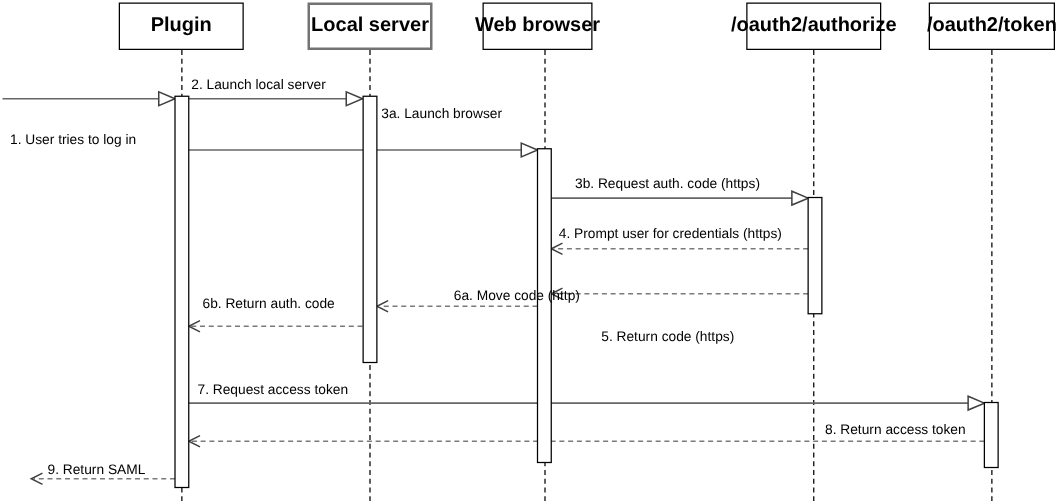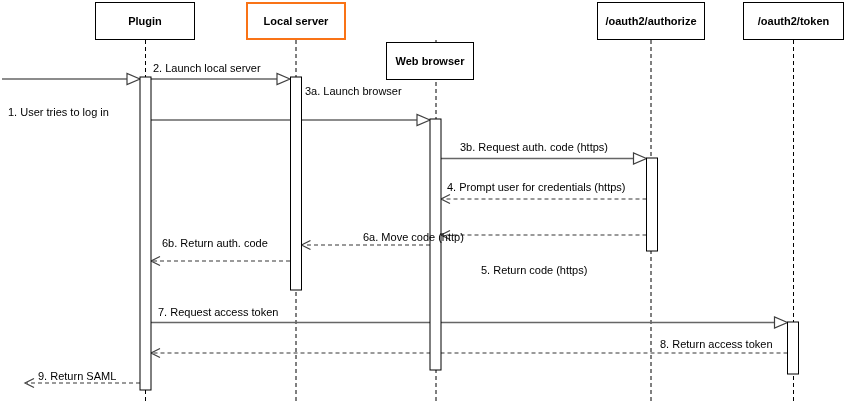--- a/index.html
+++ b/index.html
@@ -15,26 +15,26 @@
   .pbox {
     position: absolute;
     top: 2px;
     height: 38px;
     background: #ffffff;
     border: 1px solid #000000;
     display: flex;
     align-items: center;
     justify-content: center;
     box-sizing: border-box;
-    font-size: 11px;
+    font-size: 16px;
     font-weight: bold;
     color: #000000;
     white-space: nowrap;
   }
-  .pbox.gray-border { border: 2px solid #f97316; }
+  .pbox.gray-border { border: 2px solid #737373; }
   .msg-label {
     position: absolute;
     font-size: 11px;
     color: #000000;
     white-space: nowrap;
     line-height: 13px;
   }
 </style>
 </head>
 <body>
@@ -93,21 +93,21 @@
       <rect x="787.5" y="322" width="11" height="52"></rect>
     </g>
   </svg>
 
   <div class="pbox" style="left:95px;  width:100px;">
     <span>Plugin</span>
   </div>
   <div class="pbox gray-border" style="left:246px; width:100px;">
     <span>Local server</span>
   </div>
-  <div class="pbox" style="left:386px; width:88px;margin-top:40px;">
+  <div class="pbox" style="left:386px; width:88px;">
     <span>Web browser</span>
   </div>
   <div class="pbox" style="left:597px; width:108px;">
     <span>/oauth2/authorize</span>
   </div>
   <div class="pbox" style="left:743px; width:101px;">
     <span>/oauth2/token</span>
   </div>
 
   <span class="msg-label" style="left:8px;   top:62px;margin-top:44px;">1. User tries to log in</span>

